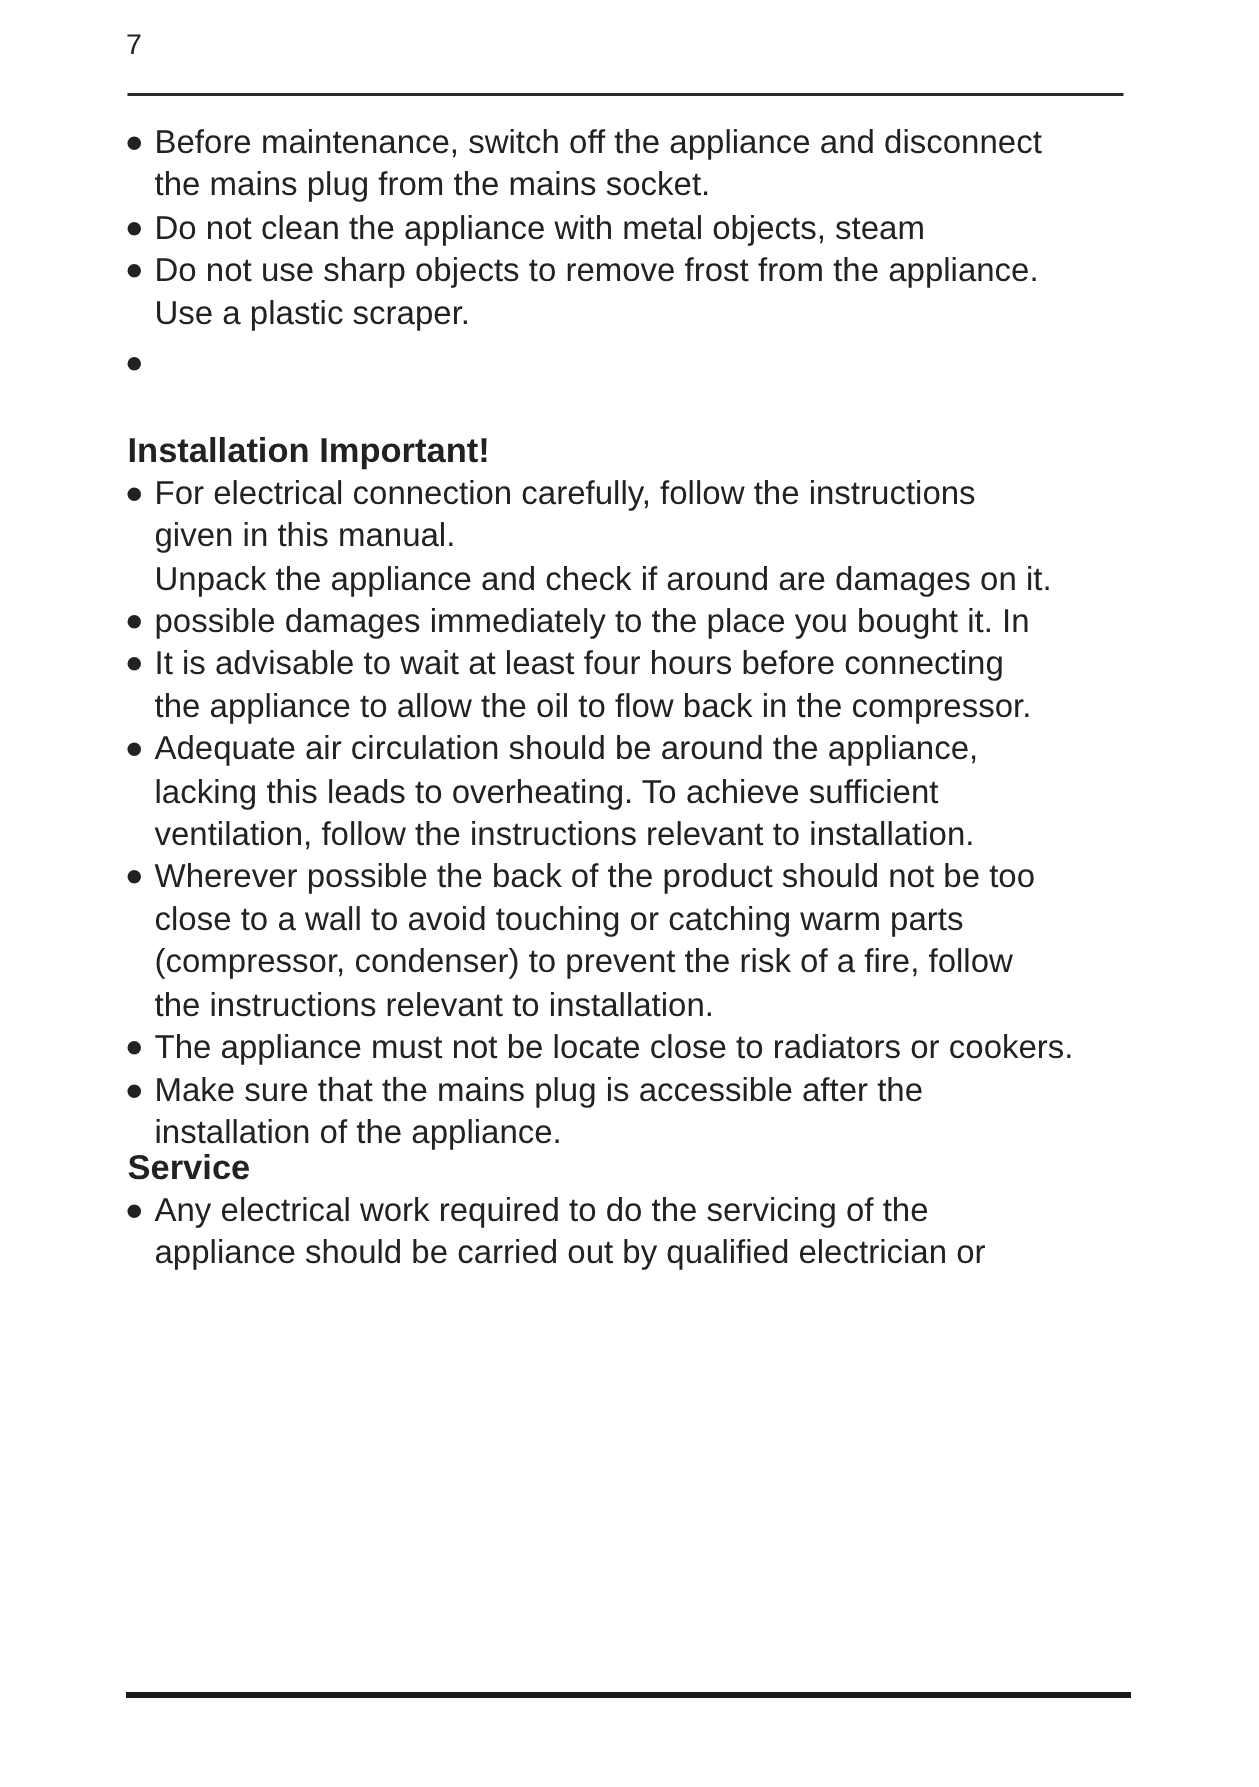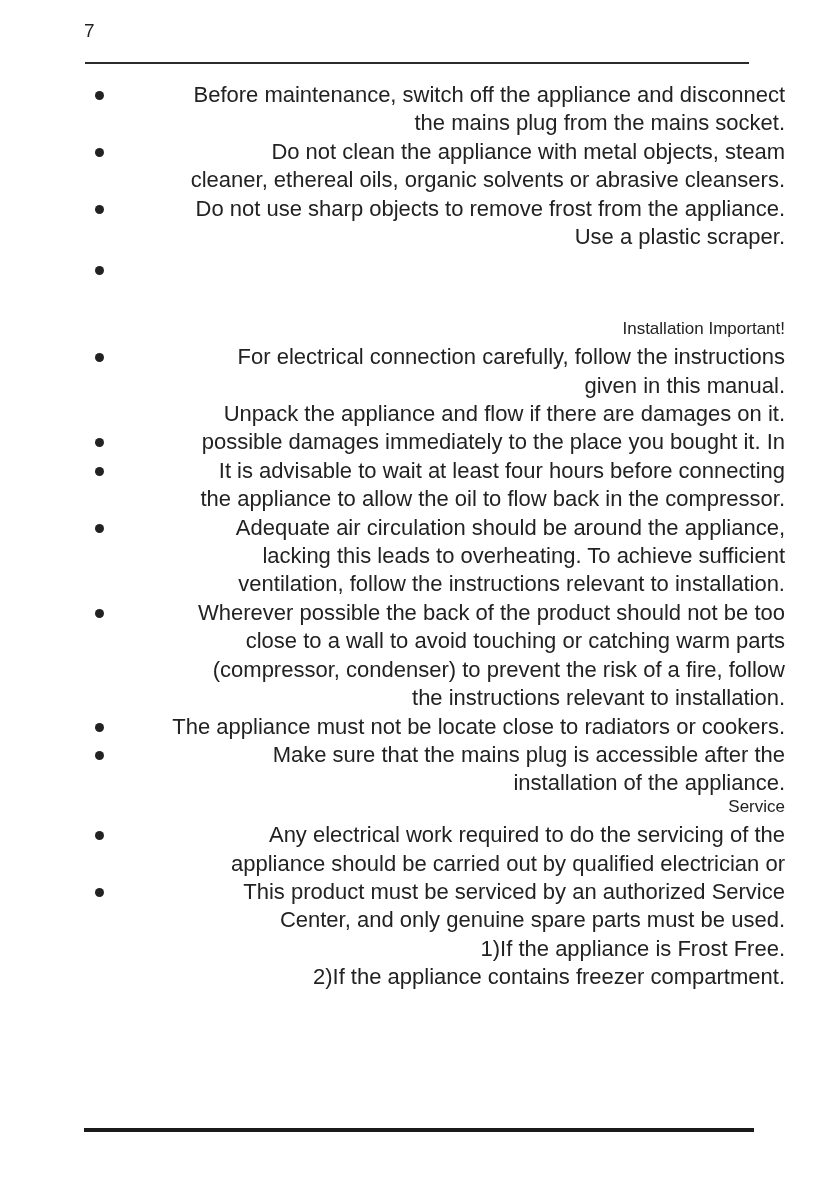--- a/index.html
+++ b/index.html
@@ -34,26 +34,25 @@
   .bottom-rule {
     position: absolute;
     left: 84px;
     top: 1128px;
     width: 670px;
     height: 4px;
     background: #1b1b1b;
   }
   .content {
     position: absolute;
-    left: 95px;
+    left: 85px;
     top: 81px;
     width: 690px;
     font-size: 22px;
     line-height: 28.4px;
-    text-align: right;
   }
   .bullet-item {
     position: relative;
     padding-left: 18px;
   }
   .dot {
     position: absolute;
     left: 0px;
     top: 10px;
     width: 9px;
@@ -61,22 +60,22 @@
     border-radius: 50%;
     background: #222222;
   }
   .empty-item {
     margin-top: 5px;
     min-height: 28.4px;
   }
   .mt4 { margin-top: 0; }
   .line { white-space: nowrap; }
   .heading {
-    font-weight: normal;
-    font-size: 17px;
+    font-weight: bold;
+    font-size: 23px;
     line-height: 28.4px;
     white-space: nowrap;
   }
   .heading-installation { margin-top: 30px; }
   .heading-service { margin-top: -5px; }
 </style>
 </head>
 <body>
 
 <div class="page">
@@ -87,38 +86,37 @@
   <div class="content">
 
     <div class="bullet-item">
       <span class="dot"></span>
       <div class="line">Before maintenance, switch off the appliance and disconnect</div>
       <div class="line">the mains plug from the mains socket.</div>
     </div>
     <div class="bullet-item">
       <span class="dot"></span>
       <div class="line">Do not clean the appliance with metal objects, steam</div>
-      <div class="line">cleaner, ethereal oils, organic solvents or abrasive cleansers.</div>
     </div>
     <div class="bullet-item">
       <span class="dot"></span>
       <div class="line">Do not use sharp objects to remove frost from the appliance.</div>
       <div class="line">Use a plastic scraper.</div>
     </div>
     <div class="bullet-item empty-item">
       <span class="dot"></span>
     </div>
 
     <div class="heading heading-installation">Installation Important!</div>
 
     <div class="bullet-item">
       <span class="dot"></span>
       <div class="line">For electrical connection carefully, follow the instructions</div>
       <div class="line">given in this manual.</div>
-      <div class="line">Unpack the appliance and flow if there are damages on it.</div>
+      <div class="line">Unpack the appliance and check if around are damages on it.</div>
     </div>
     <div class="bullet-item">
       <span class="dot"></span>
       <div class="line">possible damages immediately to the place you bought it. In</div>
     </div>
     <div class="bullet-item">
       <span class="dot"></span>
       <div class="line">It is advisable to wait at least four hours before connecting</div>
       <div class="line">the appliance to allow the oil to flow back in the compressor.</div>
     </div>
@@ -145,24 +143,17 @@
       <div class="line">installation of the appliance.</div>
     </div>
 
     <div class="heading heading-service">Service</div>
 
     <div class="bullet-item">
       <span class="dot"></span>
       <div class="line">Any electrical work required to do the servicing of the</div>
       <div class="line">appliance should be carried out by qualified electrician or</div>
     </div>
-    <div class="bullet-item">
-      <span class="dot"></span>
-      <div class="line">This product must be serviced by an authorized Service</div>
-      <div class="line">Center, and only genuine spare parts must be used.</div>
-      <div class="line">1)If the appliance is Frost Free.</div>
-      <div class="line">2)If the appliance contains freezer compartment.</div>
-    </div>
 
   </div>
 
   <div class="bottom-rule"></div>
 </div>
 
 </body></html>

